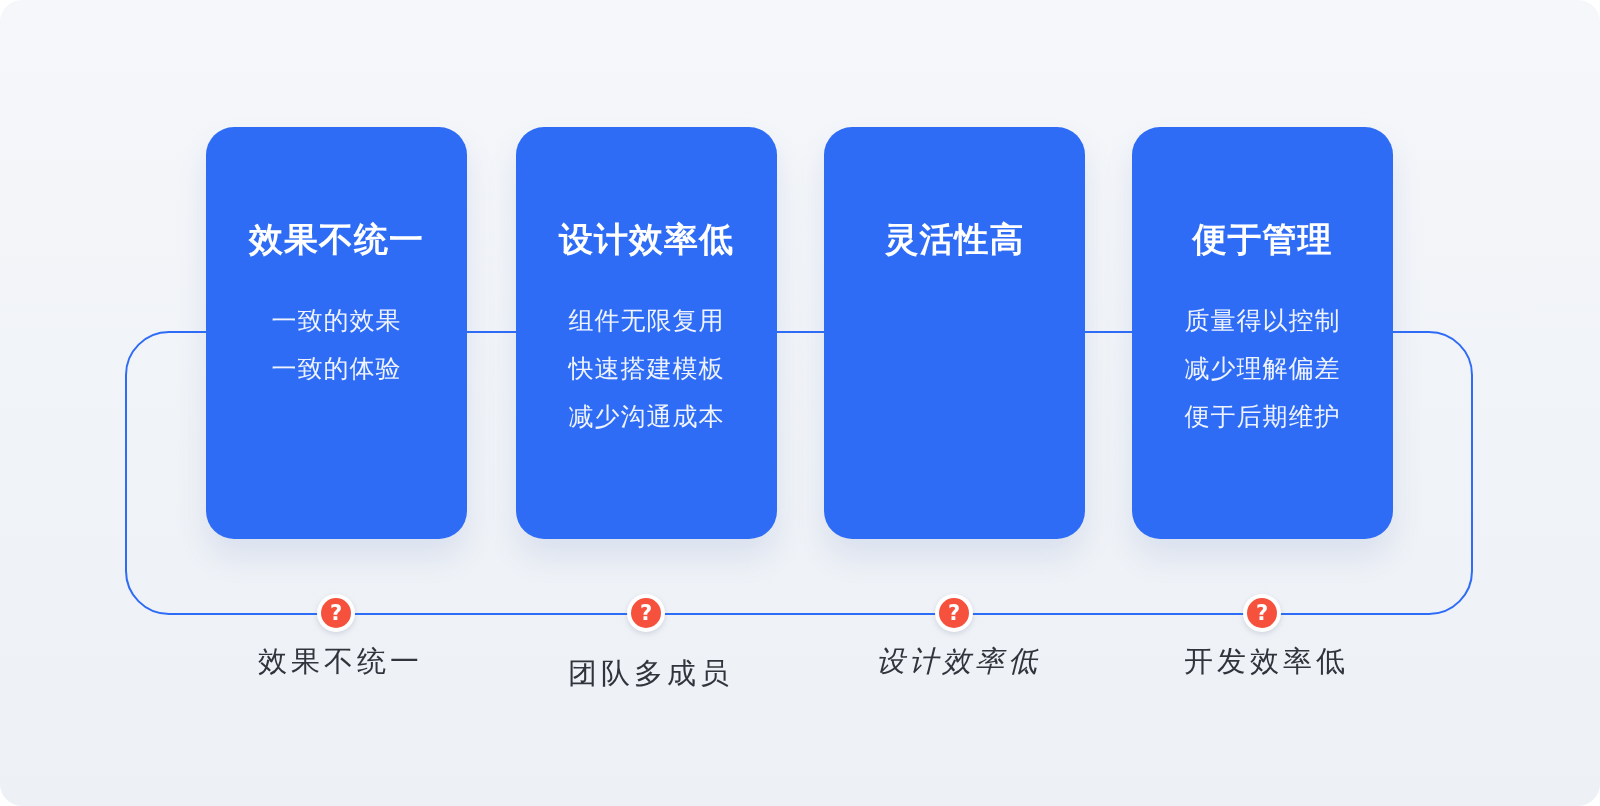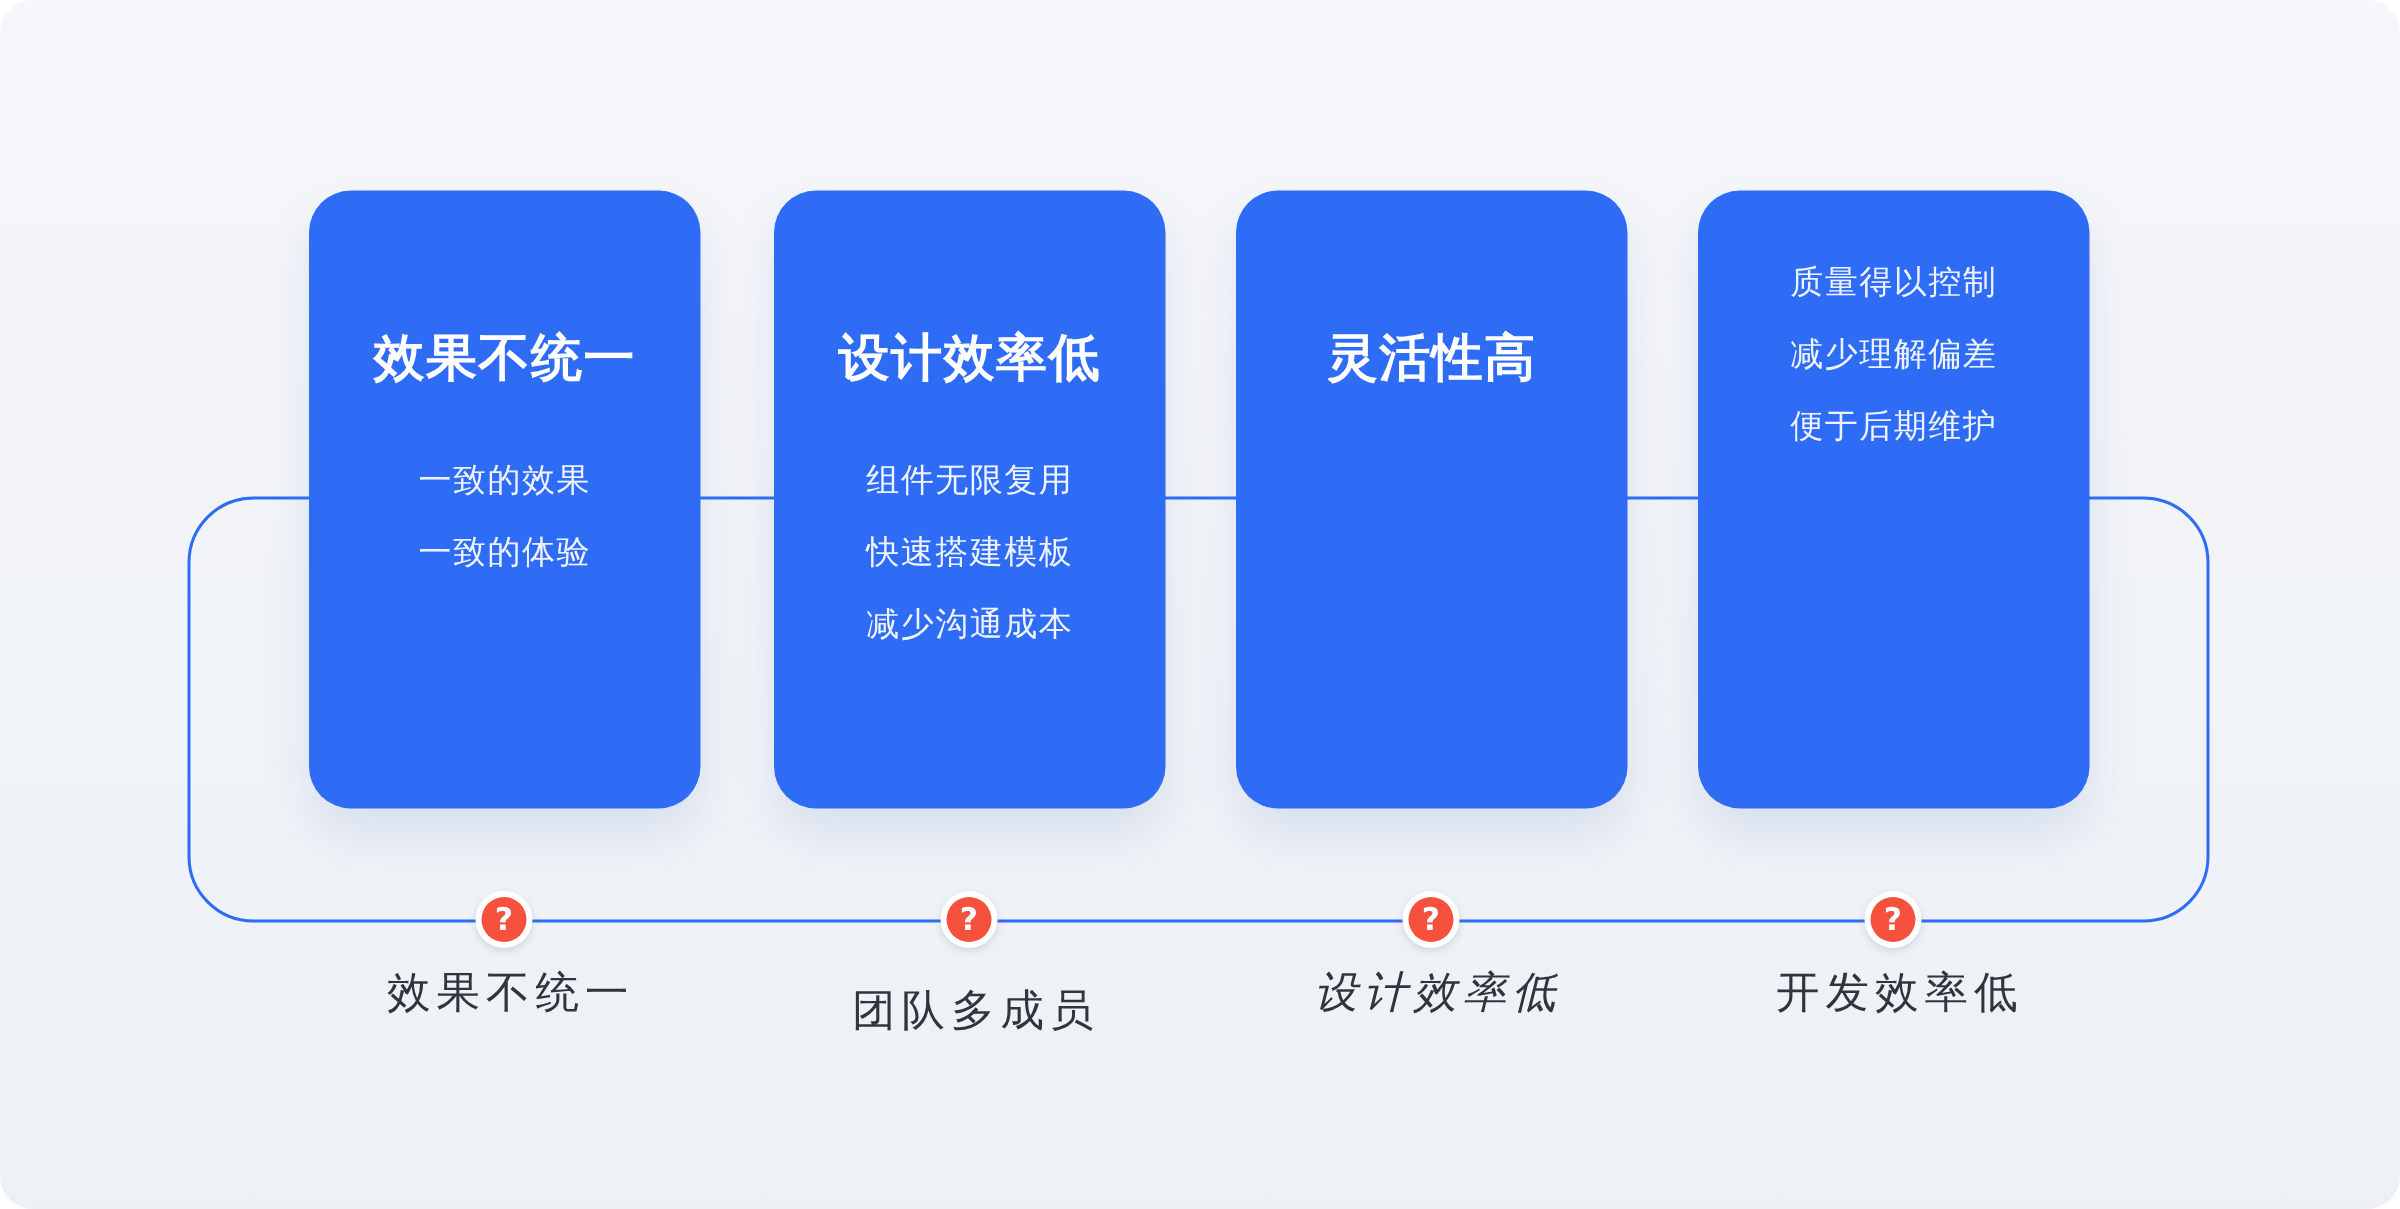--- a/index.html
+++ b/index.html
@@ -49,21 +49,21 @@
     font-size: 34px;
     line-height: 40px;
     font-weight: 700;
     letter-spacing: 1px;
     color: #ffffff;
   }
   .card-items {
     margin-top: 38px;
   }
   .card-item {
-    font-size: 22px;
+    font-size: 25px;
     line-height: 48px;
     letter-spacing: 1px;
     color: rgba(255, 255, 255, 0.92);
   }
   .card-item:empty { display: none; }
   
   .badge {
     position: absolute;
     top: 594px;
     width: 38px;
@@ -129,20 +129,21 @@
       <div class="card-item">快速搭建模板</div>
       <div class="card-item">减少沟通成本</div>
     </div>
   </div>
 
   <div class="card c2">
     <h2 class="card-title">灵活性高</h2>
   </div>
 
   <div class="card c3">
+    <h2 class="card-title">便于管理</h2>
     <div class="card-items">
       <div class="card-item">质量得以控制</div>
       <div class="card-item">减少理解偏差</div>
       <div class="card-item">便于后期维护</div>
     </div>
   </div>
 
   <div class="badge b0">
     <div class="badge-circle">?</div>
   </div>

